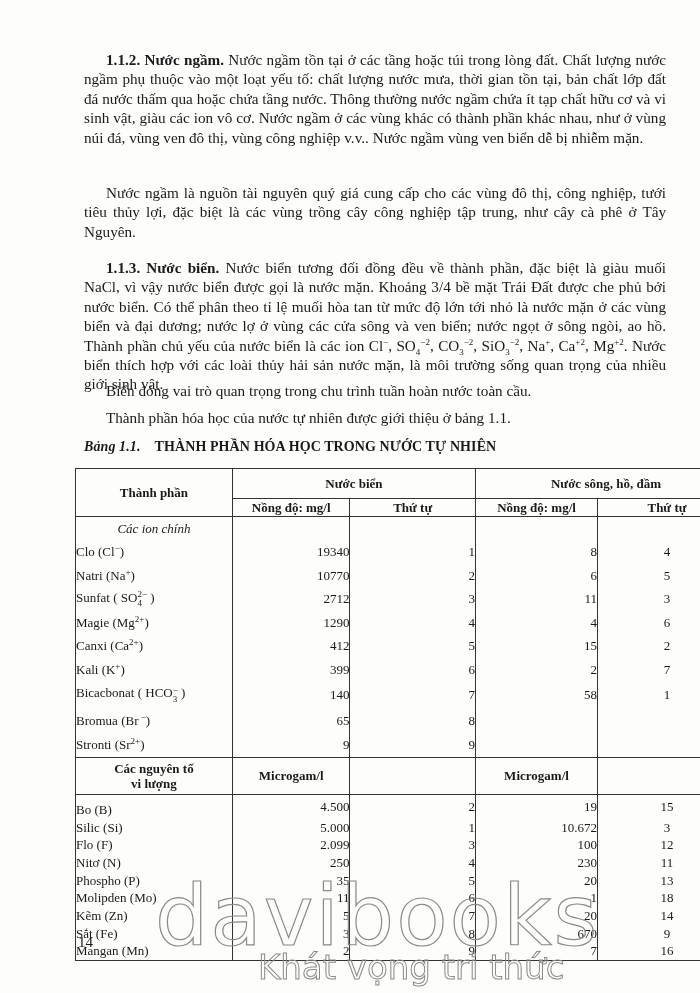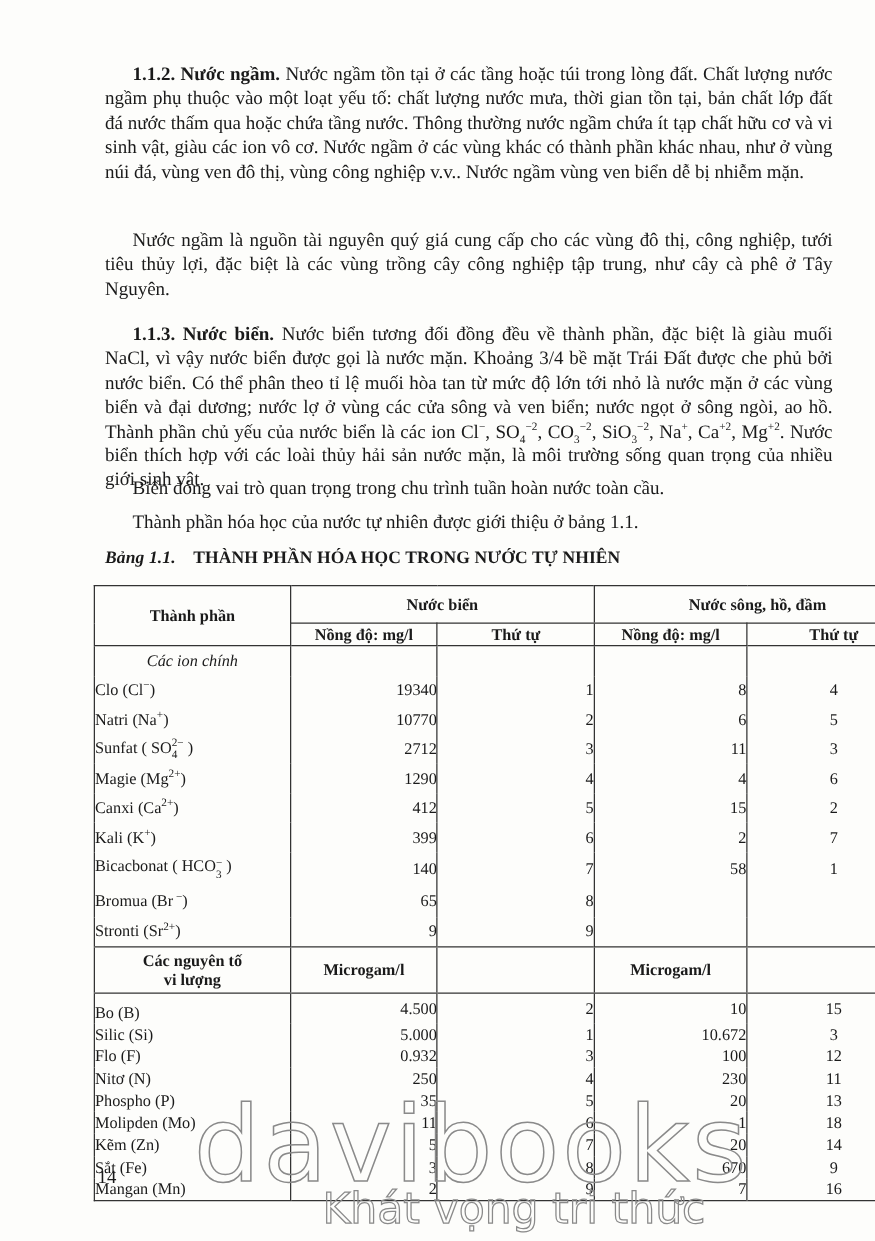--- a/index.html
+++ b/index.html
@@ -205,33 +205,33 @@
         <th class="vb" style="border-top:1.2px solid #333;border-bottom:1.2px solid #333;"></th>
         <th class="vb" style="border-top:1.2px solid #333;border-bottom:1.2px solid #333;">Microgam/l</th>
         <th class="vb" style="border-top:1.2px solid #333;border-bottom:1.2px solid #333;"></th>
       </tr>
     </tbody>
     <tbody id="micro-body">
         <tr class="micro">
           <td class="name" style="padding-top: 6px;">Bo (B)</td>
           <td class="vb num-a">4.500</td>
           <td class="vb num-b">2</td>
-          <td class="vb num-c">10</td>
+          <td class="vb num-c">19</td>
           <td class="vb num-d">15</td>
         </tr>
         <tr class="micro">
           <td class="name">Silic (Si)</td>
           <td class="vb num-a">5.000</td>
           <td class="vb num-b">1</td>
           <td class="vb num-c">10.672</td>
           <td class="vb num-d">3</td>
         </tr>
         <tr class="micro">
           <td class="name">Flo (F)</td>
-          <td class="vb num-a">0.932</td>
+          <td class="vb num-a">2.099</td>
           <td class="vb num-b">3</td>
           <td class="vb num-c">100</td>
           <td class="vb num-d">12</td>
         </tr>
         <tr class="micro">
           <td class="name">Nitơ (N)</td>
           <td class="vb num-a">250</td>
           <td class="vb num-b">4</td>
           <td class="vb num-c">230</td>
           <td class="vb num-d">11</td>

